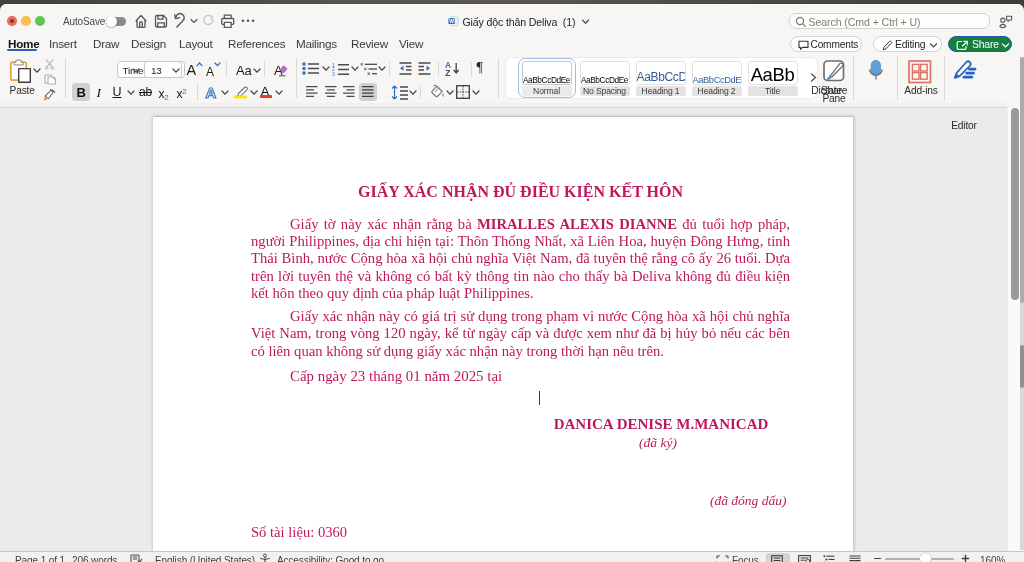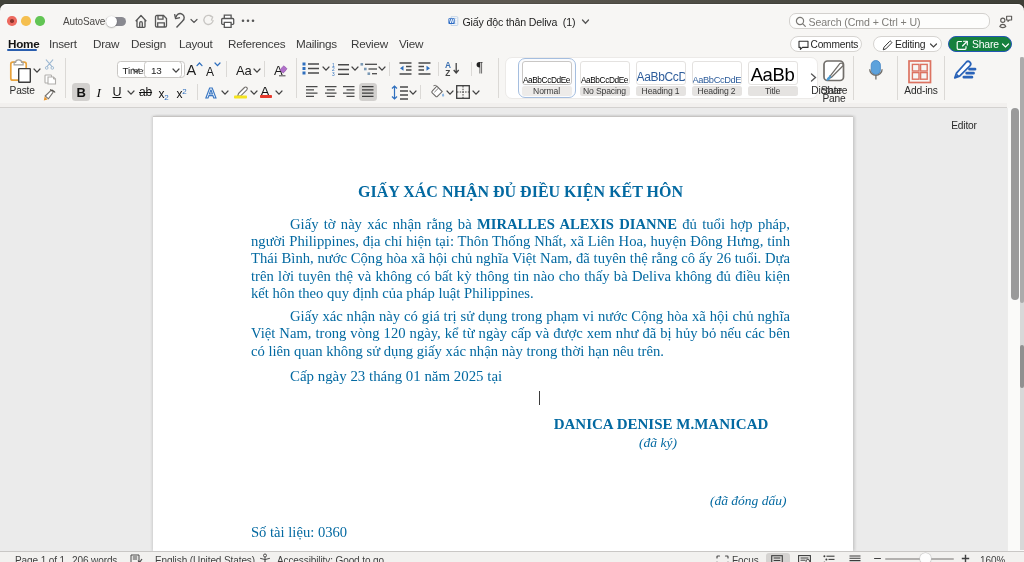--- a/index.html
+++ b/index.html
@@ -44,21 +44,21 @@
 
 #gallery { left:505px; top:56.5px; width:312.5px; height:42.5px; background:#fff; border-radius:7px; border:1px solid #eceae8; z-index:2;}
 .scell { position:absolute; width:50px; z-index:3; }
 .ssample { height:23.5px; background:#fff; border:1px solid #e4e2e0; border-radius:3px; text-align:center; color:#000; overflow:hidden;}
 .slab { margin-top:1.2px; height:10.3px; background:#e5e3e1; border-radius:2.5px; font-size:8.6px; color:#3a3a3a; text-align:center; line-height:10.6px; letter-spacing:-0.15px;}
 
 
 #docarea { left:0; top:107.5px; width:1024px; height:443px; background:#ebebeb; z-index:2; }
 #page { position:absolute; left:153px; top:8.5px; width:700px; height:435px; background:#fff; border-top:1px solid #c6c4c2;
   box-shadow:-1.5px 0 2.5px rgba(0,0,0,.13), 1.5px 0 2.5px rgba(0,0,0,.13); }
-.doc { position:absolute; font-family:"Liberation Serif", serif; color:#0369a1; }
+.doc { position:absolute; font-family:"Liberation Serif", serif; color:#be185d; }
 .jline { left:98px; width:539px; font-size:14.65px; line-height:17.3px; text-align:justify; text-align-last:justify; white-space:nowrap; }
 .jlast { text-align-last:left; }
 #scrolltrack { position:absolute; left:1007px; top:0; width:17px; height:443px; background:#fafaf9; border-left:1px solid #ececeb;}
 #scrollthumb { position:absolute; left:1010.5px; top:0.5px; width:8px; height:192px; background:#9a9a9a; border-radius:4.5px;}
 
 
 #status { left:0; top:550.5px; width:1024px; height:12px; background:#f2f1ef; border-top:1px solid #c9c7c5; z-index:4; }
 #status .it { position:absolute; top:3.8px; font-size:10px; color:#3f3f3f; letter-spacing:-0.1px;}
 </style>
 </head>

